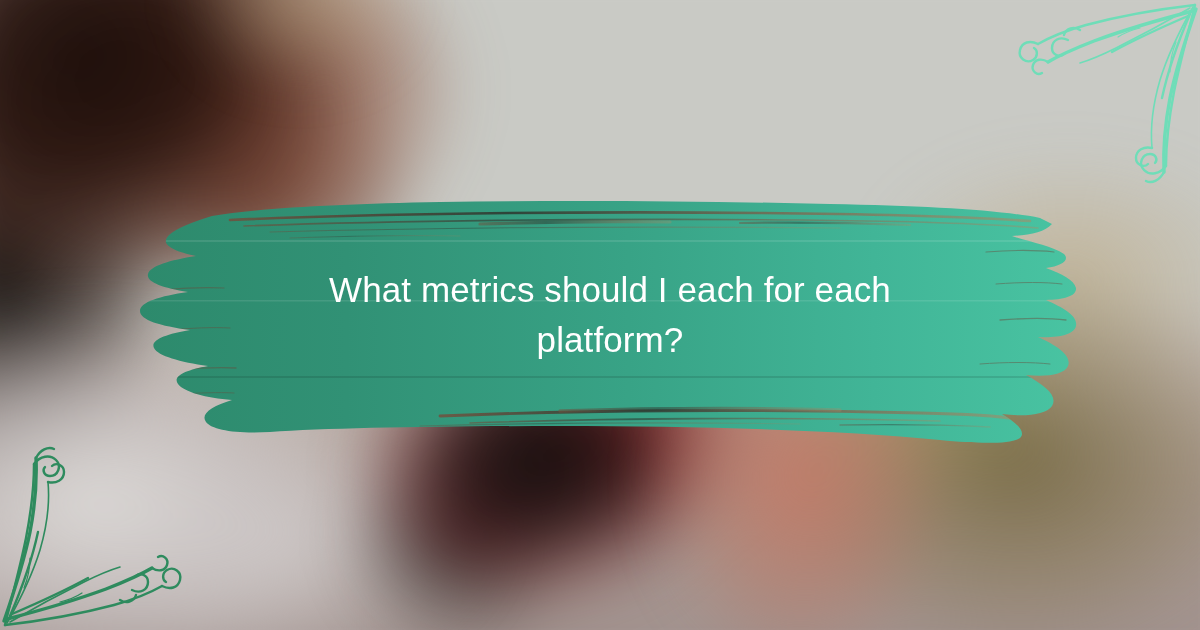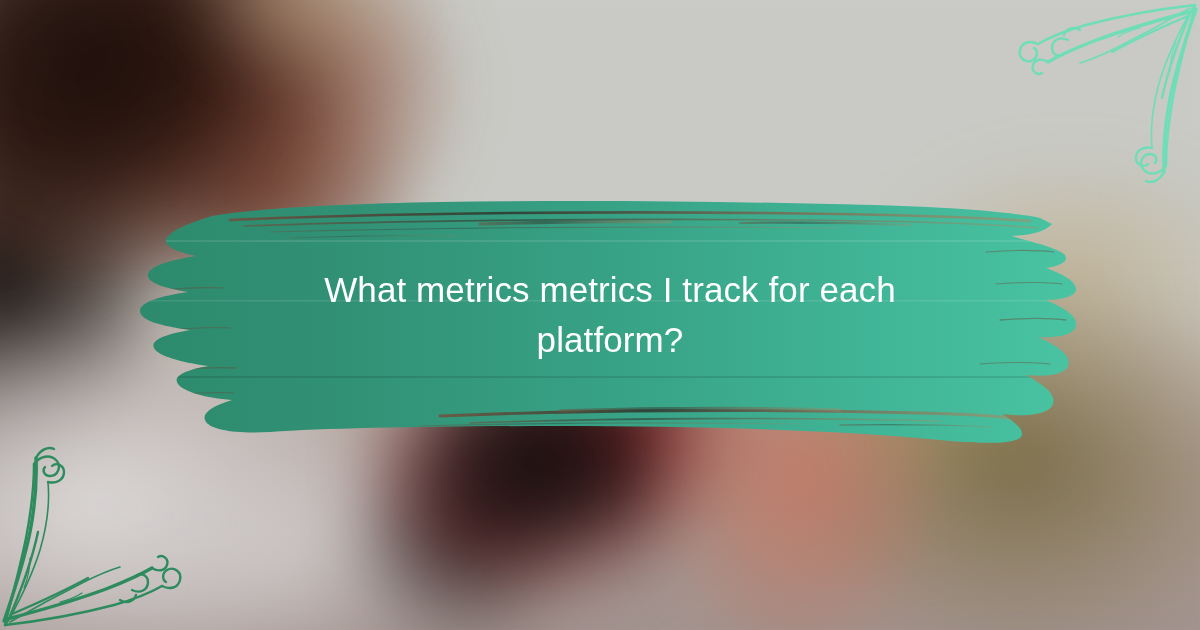--- a/index.html
+++ b/index.html
@@ -261,18 +261,18 @@
 
         <g clip-path="url(#paintClip)" opacity="0.10">
           <rect x="0" y="60" width="940" height="2" fill="#ffffff"></rect>
           <rect x="0" y="120" width="940" height="1.5" fill="#ffffff"></rect>
           <rect x="0" y="196" width="940" height="2" fill="#000000"></rect>
         </g>
       </svg>
     </div>
 
     <div class="banner-text">
-      <h1 class="headline">What metrics metrics I track for each platform?</h1>
+      <h1 class="headline">What metrics should I each for each platform?</h1>
     </div>
 
   </div>
 
 </div>
 
 </body></html>

